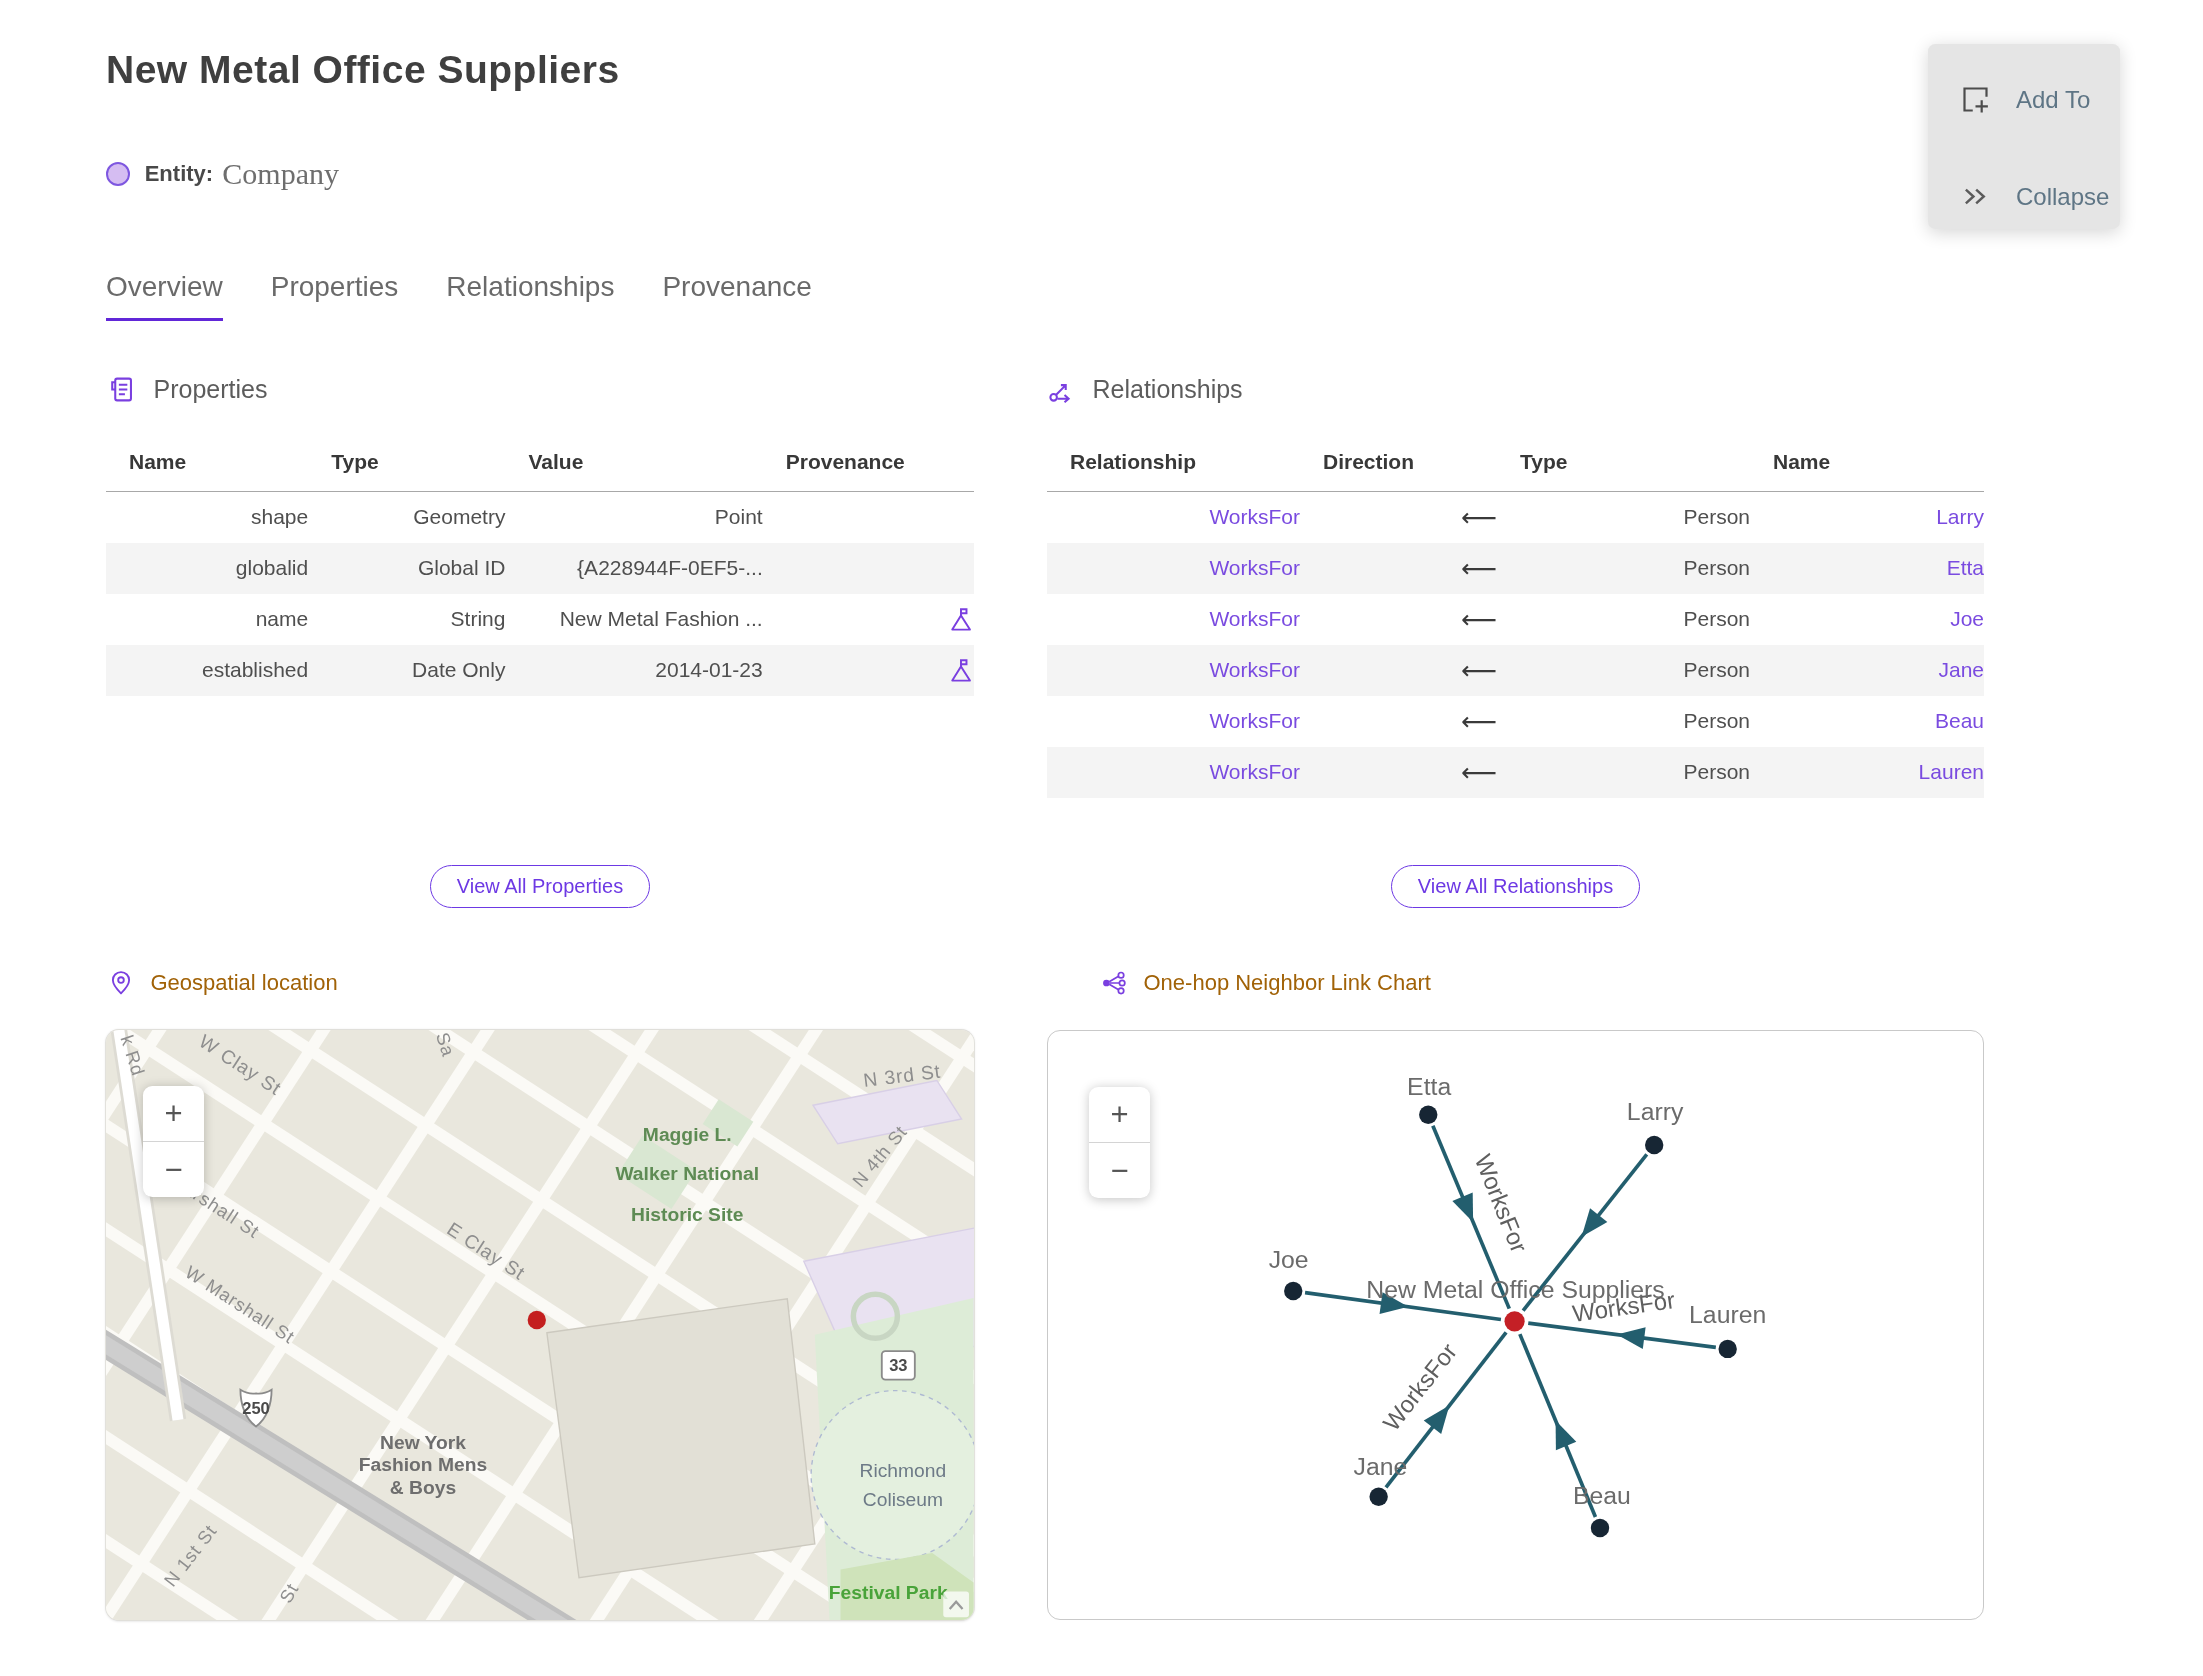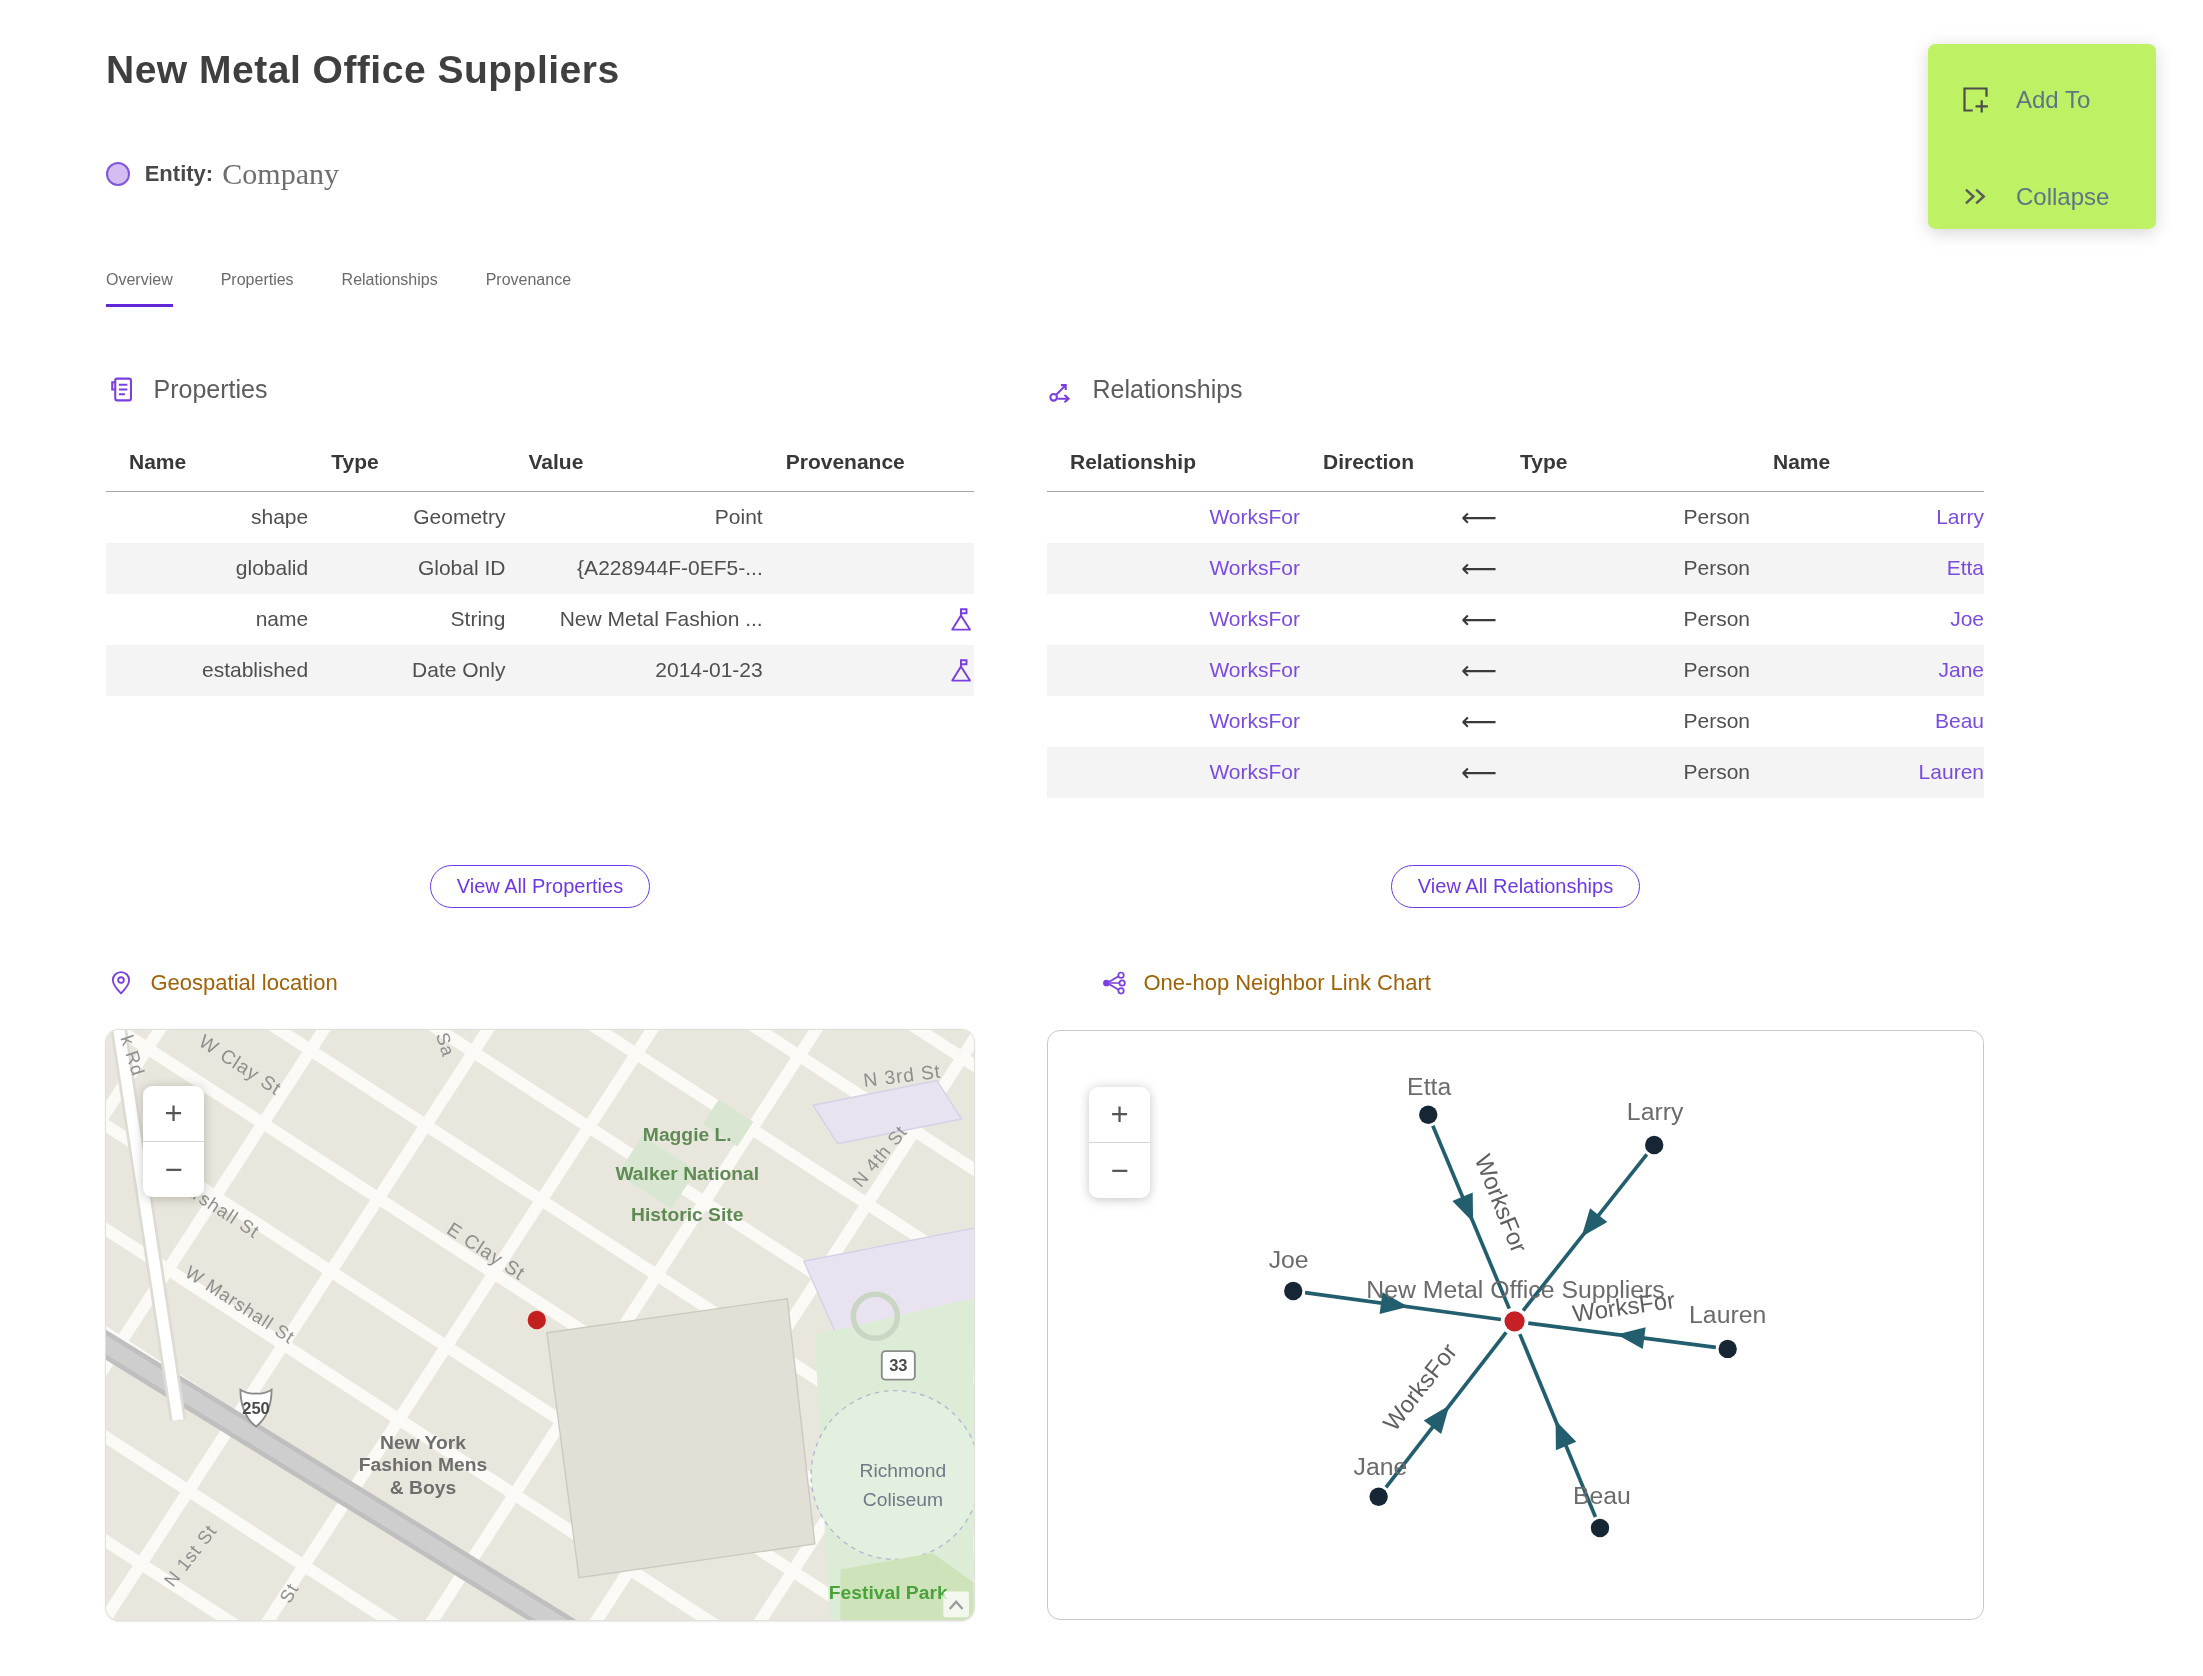--- a/index.html
+++ b/index.html
@@ -5,29 +5,29 @@
   html,body{margin:0;padding:0;width:2204px;height:1677px;background:#ffffff;overflow:hidden;
     font-family:"Liberation Sans","DejaVu Sans",sans-serif;}
   .abs{position:absolute;}
   
   #page-title{left:106px;top:48px;font-size:39px;font-weight:700;color:#3f3f3f;letter-spacing:0.5px;}
   #entity-row{left:106px;top:130px;display:flex;align-items:center;gap:14.7px;margin-top:27px;}
   #entity-dot{width:24px;height:24px;border-radius:50%;background:#d5bdf2;border:2.8px solid #7e57e0;box-sizing:border-box;}
   #entity-label{font-size:22px;font-weight:700;color:#494949;}
   #entity-type{font-size:30px;color:#6e6e6e;margin-left:-5.5px;font-family:Liberation Serif, serif;}
   
-  #actions-card{left:1928px;top:44px;width:228px;height:185px;background:#bef264;border-radius:7.3px;
+  #actions-card{left:1928px;top:44px;width:192px;height:185px;background:#e5e5e5;border-radius:7.3px;
     box-shadow:0 3.7px 16.5px rgba(0,0,0,.16);z-index:20;}
   .action-row{position:absolute;left:31px;display:flex;align-items:center;gap:24px;cursor:pointer;}
   .action-row span{font-size:24px;color:#5e7585;}
   #add-to-row{top:39px;} #collapse-row{top:136px;}
   .action-icon{width:33px;height:33px;}
   
   #tab-bar{left:106px;top:271px;display:flex;gap:48px;}
-  .tab{font-size:16px;color:#6a6a6a;padding-bottom:14.7px;border-bottom:3.7px solid transparent;cursor:pointer;}
+  .tab{font-size:28px;color:#6a6a6a;padding-bottom:14.7px;border-bottom:3.7px solid transparent;cursor:pointer;}
   .tab.active{border-bottom-color:#6127d8;}
   
   .sec-head{display:flex;align-items:center;gap:16.5px;}
   .sec-head .sec-icon{width:29px;height:29px;}
   .sec-head .sec-title{font-size:25px;color:#5c5c5c;}
   #props-head{left:108px;top:375px;} #rels-head{left:1047px;top:375px;}
   #map-head{left:108px;top:970px;} #chart-head{left:1101px;top:970px;}
   #map-head .sec-title,#chart-head .sec-title{font-size:22px;color:#a16207;}
   #map-head .sec-icon,#chart-head .sec-icon{width:26px;height:26px;}
   

